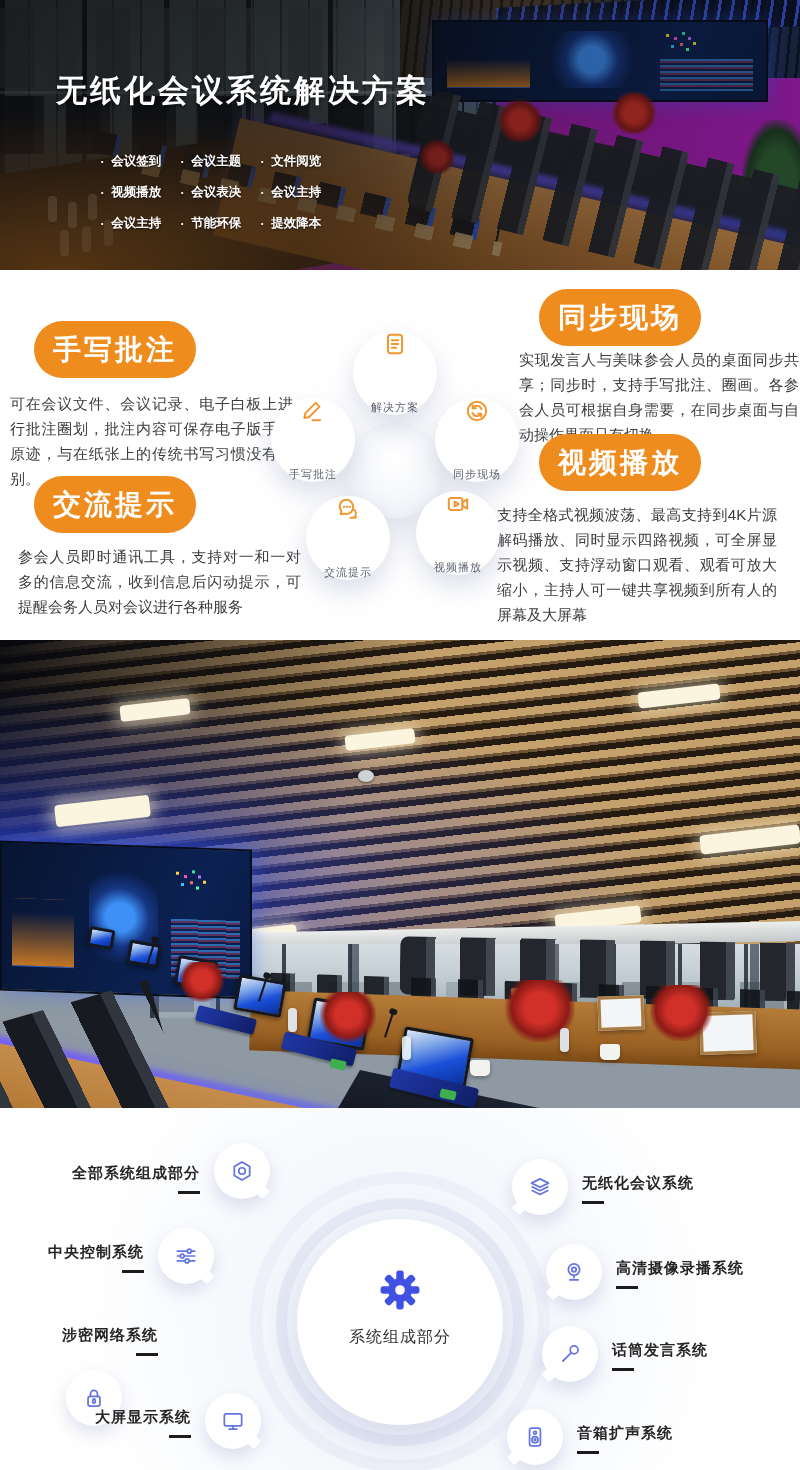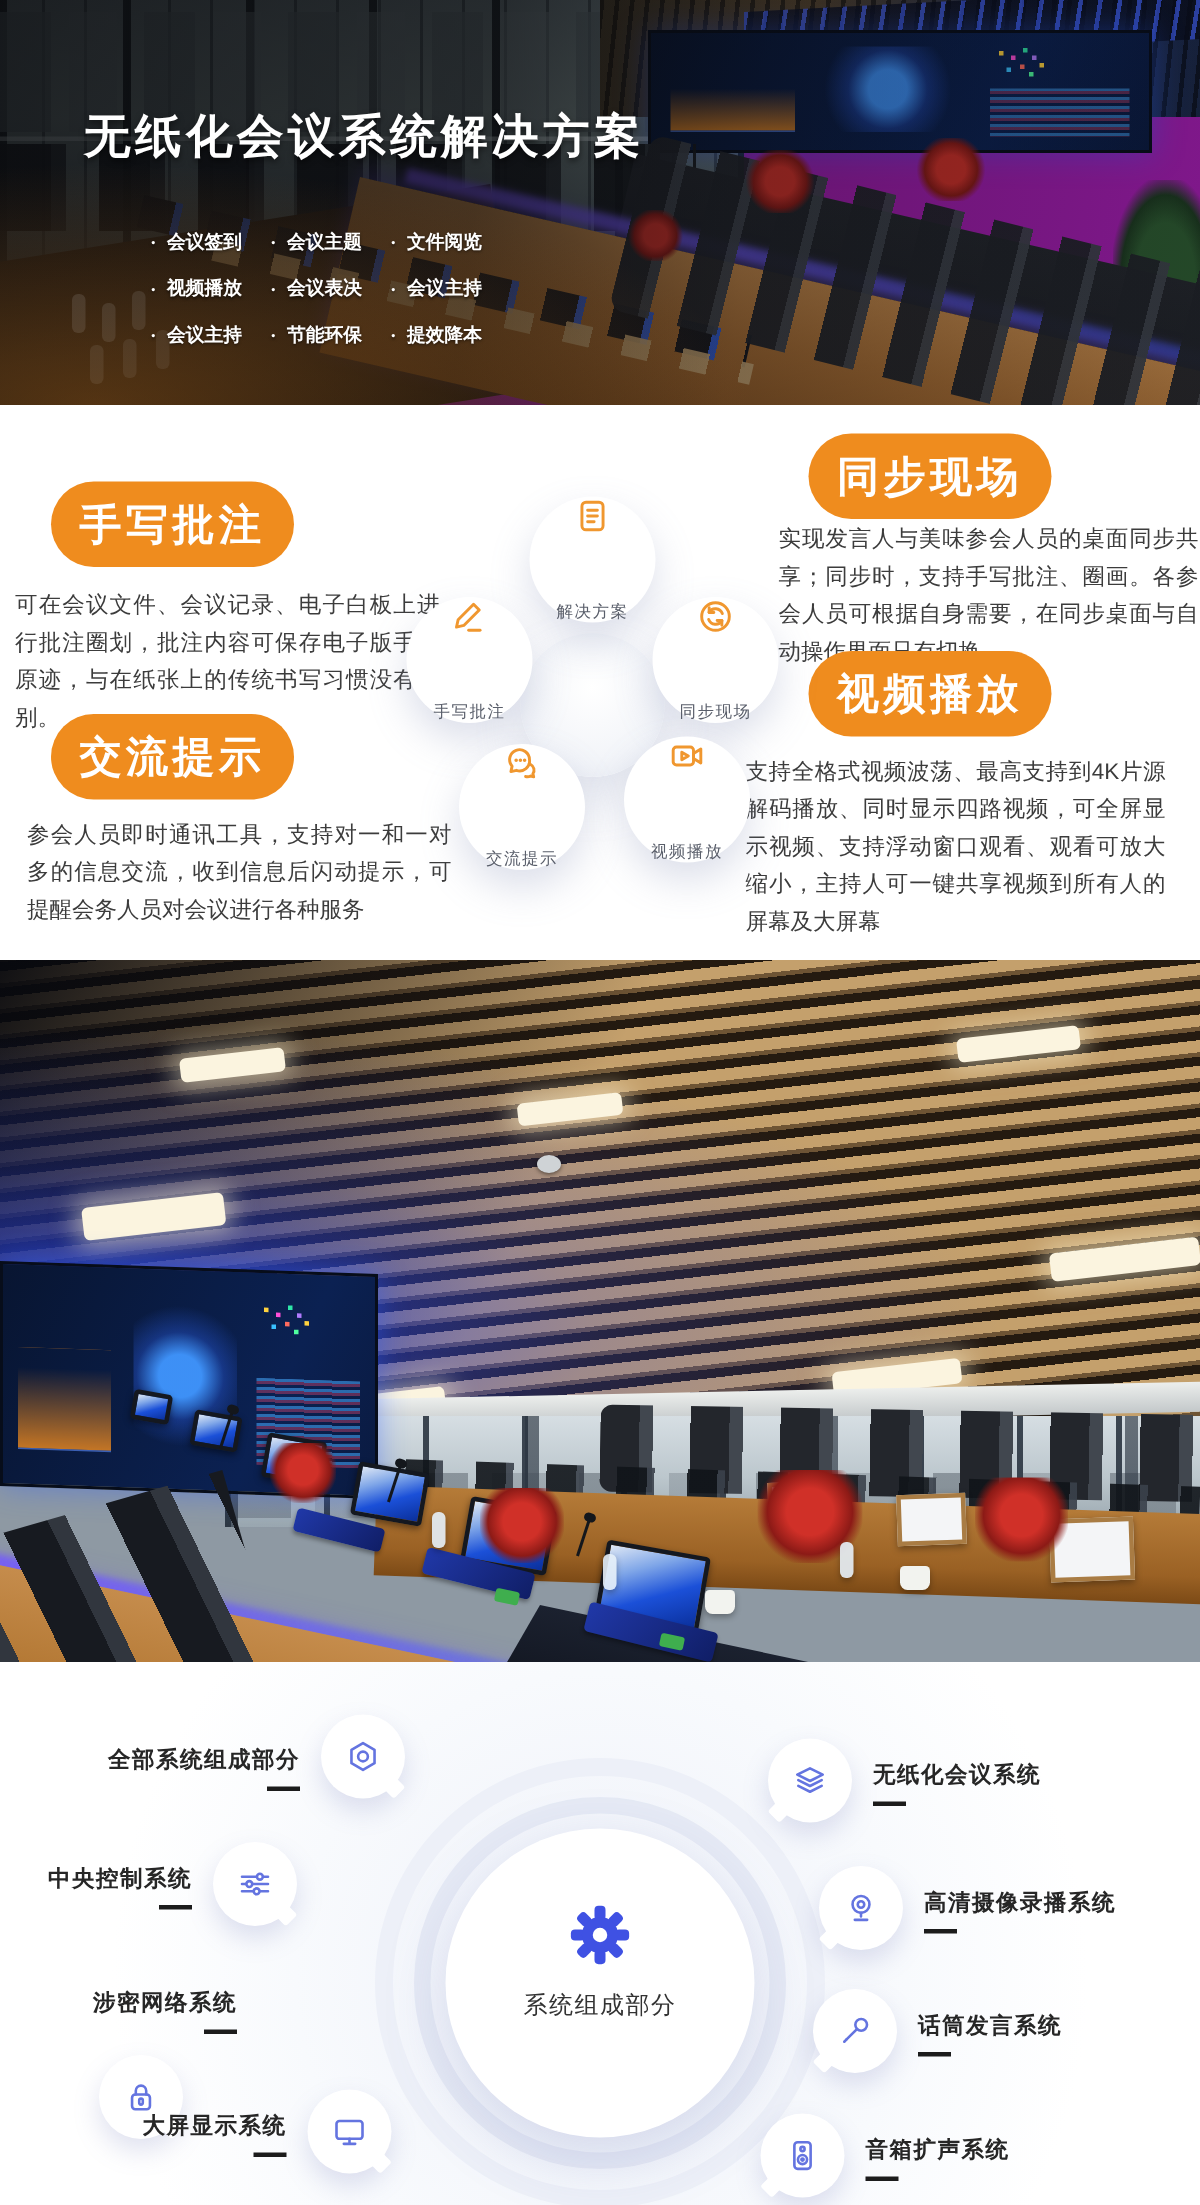--- a/index.html
+++ b/index.html
@@ -357,21 +357,21 @@
         <div class="sys-dash"></div>
       </div>
       <div class="sys-circle c-left">
         <svg viewBox="0 0 24 24">
             <path d="M12 3.8l7.1 4.1v8.2L12 20.2l-7.1-4.1V7.9z"></path>
             <circle cx="12" cy="12" r="3"></circle>
           </svg>
       </div>
     </div>
     <div class="sys-item" style="left:36px;top:120px;">
-      <div class="sys-text t-right" style="width:92px;">
+      <div class="sys-text t-right" style="width:92px;margin-left:16px;">
         <span class="sys-label">中央控制系统</span>
         <div class="sys-dash"></div>
       </div>
       <div class="sys-circle c-left">
         <svg viewBox="0 0 24 24">
             <path d="M4 7.5h16M4 12h16M4 16.5h16"></path>
             <circle cx="15" cy="7.5" r="1.8" fill="#fff"></circle>
             <circle cx="8.5" cy="12" r="1.8" fill="#fff"></circle>
             <circle cx="13" cy="16.5" r="1.8" fill="#fff"></circle>
           </svg>

